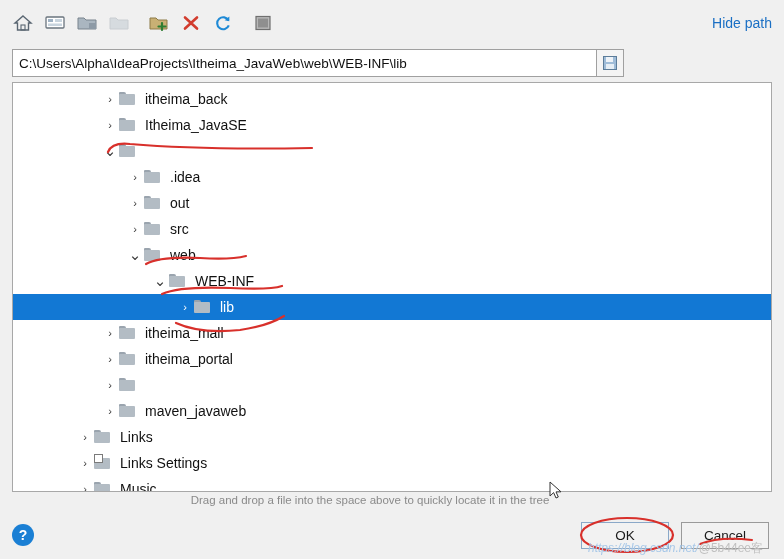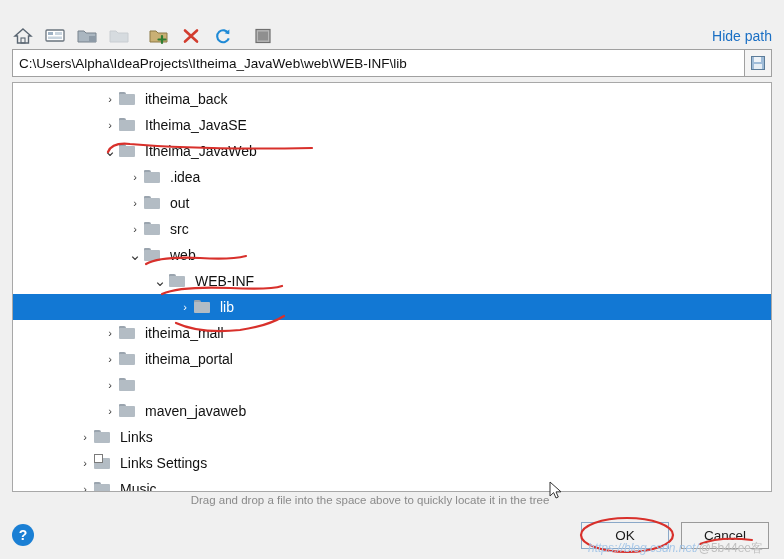--- a/index.html
+++ b/index.html
@@ -20,21 +20,21 @@
     position: absolute;
     left: 0; top: 0;
     width: 784px;
     height: 559px;
     background: #f0f0f0;
     box-sizing: border-box;
   }
   
   .toolbar {
     position: absolute;
-    left: 0; top: 19px;
+    left: 0; top: 6px;
     width: 784px;
     height: 34px;
     display: flex;
     align-items: center;
     padding: 0 8px;
     box-sizing: border-box;
   }
   .tb-btn {
     width: 30px;
     height: 28px;
@@ -49,21 +49,21 @@
     margin-left: auto;
     color: #1a6fc4;
     font-size: 14px;
     padding-right: 4px;
     cursor: pointer;
   }
   
   .pathrow {
     position: absolute;
     left: 12px; top: 49px;
-    width: 760px;
+    width: 612px;
     height: 28px;
     display: flex;
     align-items: stretch;
   }
   .pathbox {
     flex: 1;
     border: 1px solid #a0a0a0;
     background: #ffffff;
     display: flex;
     align-items: center;
@@ -304,21 +304,20 @@
           <span class="label">itheima_back</span>
         </div>
         <div class="node" style="padding-left: 88px;">
           <span class="arrow">›</span>
           <span class="folder"><span class="fi"></span></span>
           <span class="label">Itheima_JavaSE</span>
         </div>
         <div class="node" style="padding-left: 88px;">
           <span class="arrow" style="font-size: 15px; line-height: 8px;">⌄</span>
           <span class="folder"><span class="fi"></span></span>
-          <span class="label">Itheima_JavaWeb</span>
         </div>
         <div class="node" style="padding-left: 113px;">
           <span class="arrow">›</span>
           <span class="folder"><span class="fi"></span></span>
           <span class="label">.idea</span>
         </div>
         <div class="node" style="padding-left: 113px;">
           <span class="arrow">›</span>
           <span class="folder"><span class="fi"></span></span>
           <span class="label">out</span>

